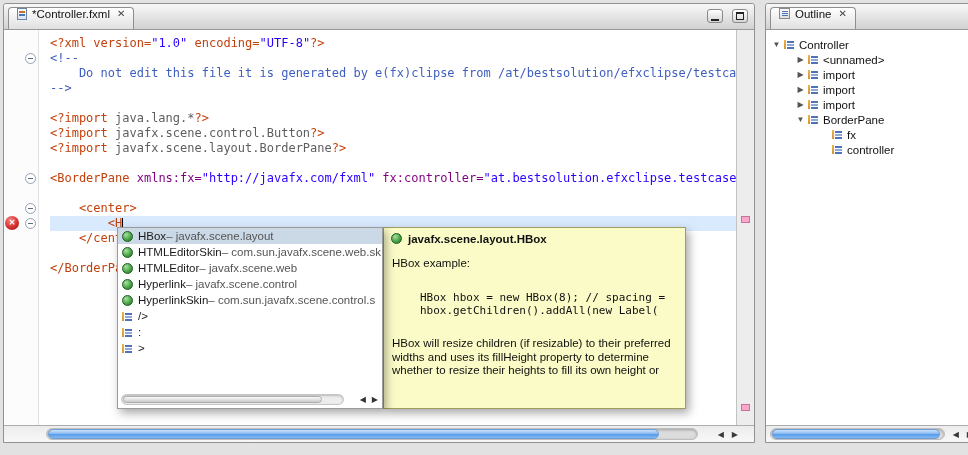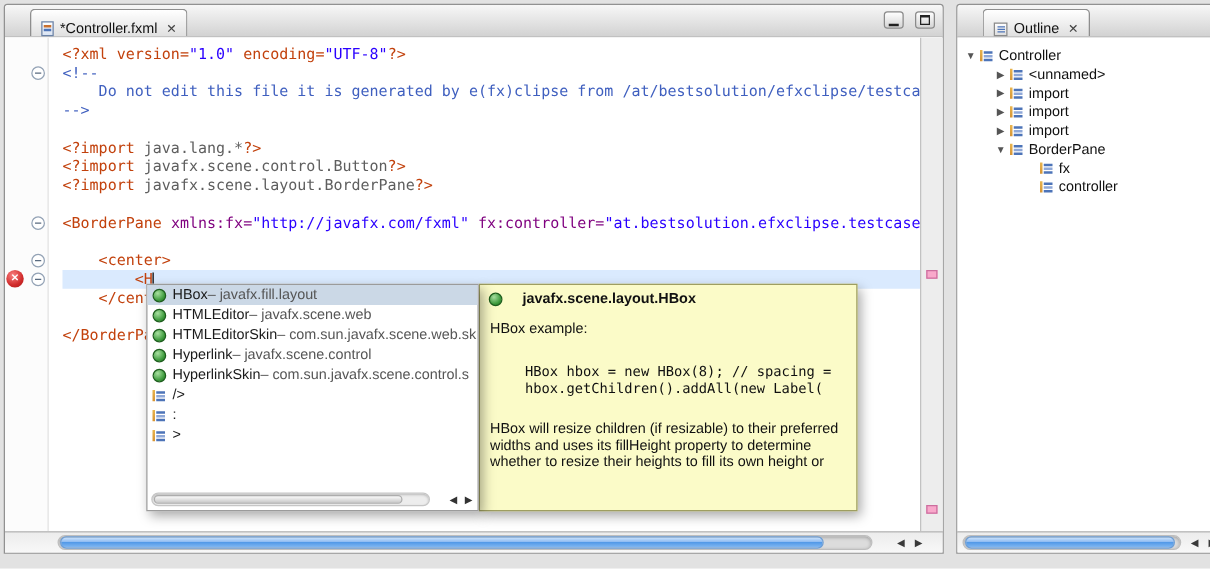--- a/index.html
+++ b/index.html
@@ -11,21 +11,21 @@
   .pane { position:absolute; top:3px; height:440px; border:1px solid #919191;
           border-radius:3px 3px 0 0; background:#fff; display:flex; flex-direction:column; }
   .editor-pane { left:3px; width:752px; }
   .outline-pane { left:765px; width:215px; }
   .sash { position:absolute; left:755px; top:3px; width:10px; height:440px; }
 
   
   .tabbar { height:26px; background:linear-gradient(#F7F7F7,#D2D2D2);
             border-bottom:1px solid #9A9A9A; position:relative;
             display:flex; align-items:flex-end; border-radius:3px 3px 0 0; flex:0 0 26px;}
-  .tab { display:inline-flex; align-items:flex-end; gap:5px; height:22px; margin-left:20px;
+  .tab { display:inline-flex; align-items:flex-start; gap:5px; height:22px; margin-left:4px;
          padding:0 8px; background:linear-gradient(#FFFFFF,#E0E0E0);
          border:1px solid #8E8E8E; border-bottom:none; border-radius:4px 4px 0 0;
          font-size:11.5px; color:#111; }
   .tab-close { font-size:10px; color:#444; margin-left:2px; }
   .file-icon { width:10px; height:12px; border:1px solid #6B83A8;
                background:linear-gradient(#FFFFFF,#D9E3F2); position:relative; }
   .file-icon::after { content:""; position:absolute; left:1px; top:2px; width:6px; height:2px;
                       background:#C87030; box-shadow:0 3px 0 #4D74B8; }
   .outline-view-icon { width:11px; height:11px; border:1px solid #8A8A8A;
                background:linear-gradient(#FFF,#DDD) ; position:relative; }
@@ -108,21 +108,21 @@
                background:#EDEDED; box-shadow:inset 0 1px 2px rgba(0,0,0,.22); border:1px solid #C6C6C6; }
   .ca-thumb { position:absolute; left:1px; top:1px; bottom:1px; width:90%; border-radius:5px;
               background:linear-gradient(#FBFBFB,#C9C9C9); border:1px solid #ADADAD; }
   .ca-arrows { position:absolute; right:4px; bottom:3px; height:11px; display:flex;
                align-items:center; gap:6px; font-size:8px; color:#333; }
 
   
   .jd-popup { position:absolute; left:383px; top:227px; width:303px; height:182px; background:#FBFBC8;
               border:1px solid #9E9E60; box-shadow:3px 4px 9px rgba(0,0,0,.35); z-index:19;
               display:flex; flex-direction:column; }
-  .jd-header { display:flex; align-items:center; gap:16px; padding:5px 7px 0; flex:0 0 auto; }
+  .jd-header { display:flex; gap:6px; padding:5px 7px 0; flex:0 0 auto; }
   .jd-title { font-size:11.5px; font-weight:bold; color:#111; }
   .jd-body { flex:1; overflow:hidden; padding:0 8px; font-size:11.5px; color:#101010; }
   .jd-intro { margin-top:12px; }
   .jd-code { margin:22px 0 0 28px; font-family:"DejaVu Sans Mono",monospace; font-size:11px;
              line-height:13px; white-space:pre; }
   .jd-text { margin-top:20px; line-height:13.5px; }
   .jd-footer { flex:0 0 17px; border-top:1px solid #C6C67C; background:#F1F1BC; text-align:right;
                font-size:10px; color:#3F3F3F; padding:2px 7px 0; }
 </style>
 </head>
@@ -252,31 +252,31 @@
         <span>▶</span>
       </div>
     </div>
   </aside>
 
   <div class="ca-popup">
     <div id="ca-list">
         <div class="ca-item selected">
           <span class="ca-icon icon-class"></span>
           <span class="ca-label">HBox</span>
-          <span class="ca-detail"> – javafx.fill.layout</span>
+          <span class="ca-detail"> – javafx.scene.layout</span>
+        </div>
+        <div class="ca-item">
+          <span class="ca-icon icon-class"></span>
+          <span class="ca-label">HTMLEditorSkin</span>
+          <span class="ca-detail"> – com.sun.javafx.scene.web.sk</span>
         </div>
         <div class="ca-item">
           <span class="ca-icon icon-class"></span>
           <span class="ca-label">HTMLEditor</span>
           <span class="ca-detail"> – javafx.scene.web</span>
-        </div>
-        <div class="ca-item">
-          <span class="ca-icon icon-class"></span>
-          <span class="ca-label">HTMLEditorSkin</span>
-          <span class="ca-detail"> – com.sun.javafx.scene.web.sk</span>
         </div>
         <div class="ca-item">
           <span class="ca-icon icon-class"></span>
           <span class="ca-label">Hyperlink</span>
           <span class="ca-detail"> – javafx.scene.control</span>
         </div>
         <div class="ca-item">
           <span class="ca-icon icon-class"></span>
           <span class="ca-label">HyperlinkSkin</span>
           <span class="ca-detail"> – com.sun.javafx.scene.control.s</span>

